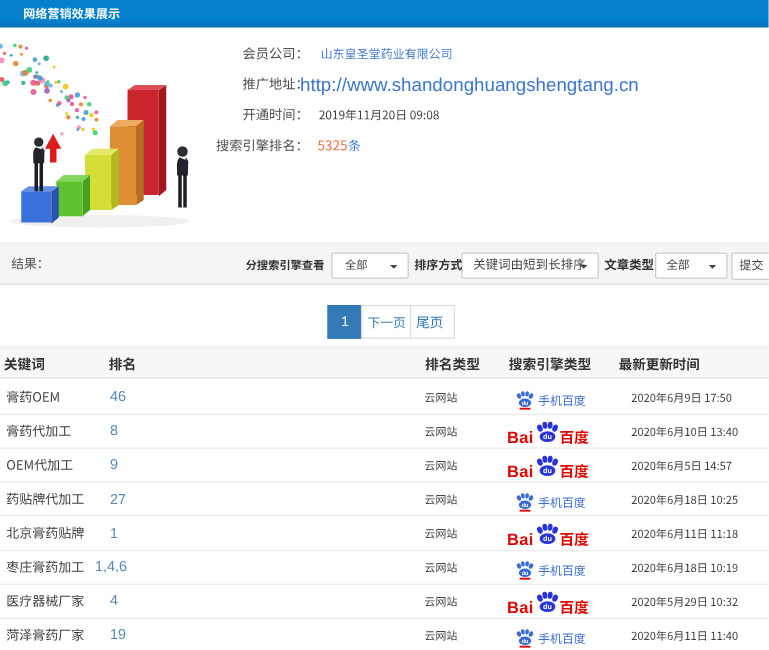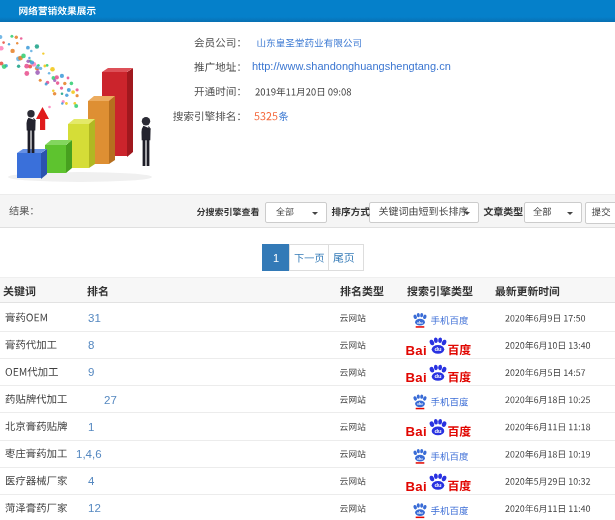--- a/index.html
+++ b/index.html
@@ -121,29 +121,29 @@
 <div class="abs pg" style="left:289px;top:244px;width:40px;height:27px"></div>
 <div class="abs pg" style="left:328px;top:244px;width:36px;height:27px"></div>
 <div class="abs thead"></div>
 <div class="abs rb" style="top:331px"></div>
 <div class="abs rb" style="top:358px"></div>
 <div class="abs rb" style="top:385px"></div>
 <div class="abs rb" style="top:412px"></div>
 <div class="abs rb" style="top:440px"></div>
 <div class="abs rb" style="top:467px"></div>
 <div class="abs rb" style="top:494px"></div>
-<div class="abs" style="left:252px;top:60px;font-size:11px;color:#3b76d1">http://www.shandonghuangshengtang.cn</div>
-<div class="abs num" style="left:88px;top:312px">31</div>
+<div class="abs" style="left:240px;top:60px;font-size:15px;color:#3b76d1">http://www.shandonghuangshengtang.cn</div>
+<div class="abs num" style="left:88px;top:312px">46</div>
 <div class="abs num" style="left:88px;top:339px">8</div>
 <div class="abs num" style="left:88px;top:366px">9</div>
-<div class="abs num" style="left:104px;top:394px">27</div>
+<div class="abs num" style="left:88px;top:394px">27</div>
 <div class="abs num" style="left:88px;top:421px">1</div>
 <div class="abs num" style="left:76px;top:448px">1,4,6</div>
 <div class="abs num" style="left:88px;top:475px">4</div>
-<div class="abs num" style="left:88px;top:502px">12</div>
+<div class="abs num" style="left:88px;top:502px">19</div>
 <svg width="615" height="520" viewBox="0 0 615 520" style="position:absolute;left:0;top:0" xmlns="http://www.w3.org/2000/svg">
     <path d="M21.6 11.1C21.3 12.0 20.9 12.7 20.4 13.3V9.7C20.8 10.1 21.2 10.6 21.6 11.1ZM19.2 6.7V15.3H20.4V13.6C20.7 13.8 21.0 14.0 21.1 14.1C21.6 13.6 22.0 12.9 22.3 12.1C22.5 12.4 22.7 12.6 22.9 12.9L23.6 12.1C23.4 11.7 23.1 11.3 22.7 10.9C22.9 10.1 23.1 9.2 23.2 8.3L22.2 8.2C22.1 8.8 22.0 9.4 21.9 9.9C21.6 9.6 21.3 9.2 21.0 8.9L20.4 9.5V7.8H26.3V13.8C26.3 14.0 26.2 14.1 26.0 14.1C25.8 14.1 25.1 14.1 24.5 14.1C24.7 14.4 24.9 14.9 24.9 15.2C25.9 15.3 26.5 15.2 26.9 15.0C27.3 14.8 27.5 14.5 27.5 13.9V6.7ZM23.1 9.6C23.5 10.0 23.9 10.5 24.3 11.0C23.9 12.1 23.5 13.0 22.8 13.6C23.0 13.7 23.5 14.1 23.7 14.2C24.2 13.6 24.6 12.9 25.0 12.1C25.2 12.5 25.4 12.8 25.5 13.1L26.3 12.4C26.1 11.9 25.8 11.4 25.4 10.9C25.6 10.1 25.8 9.2 25.9 8.3L24.8 8.2C24.8 8.8 24.7 9.3 24.6 9.8C24.3 9.5 24.0 9.2 23.8 8.9Z M28.5 13.8 28.8 14.9C29.7 14.5 30.9 14.1 32.0 13.7L31.8 12.7C30.6 13.1 29.3 13.5 28.5 13.8ZM33.6 6.0C33.2 7.0 32.5 8.0 31.8 8.6L31.2 8.2C31.0 8.5 30.9 8.8 30.7 9.1L29.9 9.2C30.4 8.4 31.0 7.5 31.3 6.7L30.2 6.1C29.9 7.3 29.2 8.4 29.0 8.7C28.8 9.0 28.6 9.2 28.4 9.3C28.5 9.6 28.7 10.2 28.8 10.4C28.9 10.3 29.2 10.2 30.0 10.2C29.7 10.6 29.4 10.9 29.2 11.1C28.9 11.4 28.7 11.6 28.5 11.7C28.6 12.0 28.8 12.5 28.8 12.8C29.1 12.6 29.5 12.5 31.8 11.9C31.8 11.7 31.8 11.3 31.8 11.0C31.9 11.3 32.0 11.6 32.1 11.8L32.5 11.7V15.2H33.6V14.7H35.8V15.2H36.9V11.6L37.2 11.7C37.3 11.4 37.5 10.9 37.6 10.6C36.9 10.5 36.2 10.2 35.6 9.9C36.3 9.2 36.9 8.4 37.3 7.4L36.6 7.0L36.4 7.0H34.3C34.4 6.8 34.5 6.6 34.6 6.3ZM30.5 11.2C31.0 10.5 31.6 9.8 32.0 9.1C32.2 9.3 32.3 9.5 32.4 9.7C32.6 9.5 32.8 9.2 33.1 9.0C33.3 9.3 33.5 9.6 33.8 9.8C33.2 10.2 32.4 10.5 31.7 10.7L31.8 10.9ZM33.6 13.7V12.5H35.8V13.7ZM32.9 11.5C33.5 11.3 34.1 10.9 34.7 10.6C35.2 10.9 35.9 11.3 36.5 11.5ZM35.7 8.1C35.4 8.5 35.1 8.9 34.7 9.2C34.3 8.9 34.0 8.5 33.7 8.1Z M41.3 10.6H44.2V11.1H41.3ZM40.2 9.8V11.9H45.3V9.8ZM38.7 8.5V10.5H39.7V9.4H45.8V10.5H46.9V8.5ZM39.4 12.3V15.3H40.5V15.0H45.0V15.3H46.2V12.3ZM40.5 14.1V13.3H45.0V14.1ZM44.0 6.2V6.8H41.5V6.2H40.4V6.8H38.4V7.9H40.4V8.3H41.5V7.9H44.0V8.3H45.1V7.9H47.1V6.8H45.1V6.2Z M51.7 6.9C52.1 7.5 52.4 8.2 52.5 8.7L53.5 8.2C53.4 7.7 53.0 7.0 52.6 6.5ZM55.9 6.4C55.7 7.0 55.4 7.7 55.1 8.2L56.0 8.6C56.3 8.2 56.7 7.5 57.0 6.8ZM48.1 10.9V11.9H49.3V13.4C49.3 13.9 49.1 14.1 48.9 14.3C49.0 14.5 49.3 15.0 49.3 15.2C49.5 15.0 49.9 14.9 51.6 14.0C51.5 13.7 51.4 13.3 51.4 13.0L50.4 13.4V11.9H51.6V10.9H50.4V9.9H51.4V8.9H48.8C49.0 8.7 49.1 8.5 49.3 8.3H51.6V7.2H49.9C50.0 7.0 50.1 6.7 50.2 6.5L49.2 6.2C48.9 7.0 48.4 7.9 47.8 8.4C48.0 8.6 48.2 9.2 48.3 9.5L48.6 9.2V9.9H49.3V10.9ZM52.9 11.6H55.6V12.4H52.9ZM52.9 10.7V10.0H55.6V10.7ZM53.8 6.1V8.9H51.9V15.3H52.9V13.4H55.6V14.0C55.6 14.1 55.6 14.2 55.4 14.2C55.3 14.2 54.8 14.2 54.4 14.2C54.5 14.4 54.7 14.9 54.7 15.2C55.4 15.2 55.9 15.2 56.2 15.0C56.6 14.8 56.6 14.5 56.6 14.0V8.9L55.6 8.9H54.8V6.1Z M59.2 6.5C59.4 6.8 59.6 7.2 59.7 7.5H57.7V8.5H61.1L60.4 8.9C60.7 9.3 61.0 9.8 61.2 10.2L60.3 10.1C60.2 10.4 60.1 10.8 60.0 11.1L59.3 10.4L58.6 11.0C59.0 10.3 59.5 9.6 59.8 8.9L58.8 8.6C58.5 9.3 58.0 10.2 57.5 10.7C57.7 10.9 58.1 11.3 58.3 11.5L58.5 11.1C58.9 11.4 59.2 11.8 59.5 12.2C59.0 13.0 58.4 13.7 57.5 14.2C57.8 14.4 58.2 14.9 58.3 15.1C59.1 14.6 59.7 13.9 60.2 13.1C60.6 13.5 60.9 14.0 61.1 14.3L62.0 13.6C61.8 13.1 61.3 12.6 60.8 12.0C61.0 11.5 61.2 11.0 61.3 10.5C61.4 10.6 61.5 10.8 61.5 10.9L62.0 10.6C62.2 10.9 62.5 11.3 62.6 11.5C62.8 11.4 62.9 11.2 63.0 10.9C63.2 11.6 63.5 12.1 63.7 12.7C63.2 13.4 62.5 14.0 61.5 14.5C61.7 14.7 62.1 15.1 62.3 15.3C63.1 14.9 63.8 14.4 64.4 13.7C64.8 14.3 65.3 14.9 66.0 15.3C66.2 15.0 66.5 14.6 66.8 14.4C66.1 14.0 65.5 13.4 65.0 12.7C65.6 11.7 65.9 10.4 66.1 8.9H66.6V7.9H64.2C64.3 7.4 64.4 6.8 64.5 6.3L63.4 6.1C63.2 7.6 62.9 9.0 62.3 10.0C62.0 9.6 61.7 9.0 61.3 8.5H62.4V7.5H60.1L60.8 7.3C60.7 6.9 60.4 6.5 60.2 6.1ZM63.9 8.9H65.0C64.9 9.9 64.7 10.8 64.4 11.5C64.1 10.9 63.9 10.2 63.7 9.6Z M68.5 6.6V10.7H71.3V11.3H67.5V12.3H70.4C69.6 13.1 68.4 13.7 67.2 14.0C67.5 14.3 67.8 14.7 68.0 15.0C69.2 14.6 70.4 13.8 71.3 12.9V15.3H72.5V12.9C73.4 13.8 74.6 14.5 75.7 15.0C75.9 14.7 76.2 14.2 76.5 14.0C75.4 13.6 74.2 13.0 73.3 12.3H76.2V11.3H72.5V10.7H75.3V6.6ZM69.7 9.1H71.3V9.7H69.7ZM72.5 9.1H74.0V9.7H72.5ZM69.7 7.6H71.3V8.2H69.7ZM72.5 7.6H74.0V8.2H72.5Z M79.9 15.3V15.3C80.1 15.2 80.4 15.1 82.5 14.6C82.5 14.4 82.6 14.0 82.6 13.7L81.0 14.0V12.5H82.0C82.7 13.9 83.7 14.8 85.4 15.3C85.6 15.0 85.9 14.5 86.1 14.3C85.4 14.2 84.9 14.0 84.4 13.7C84.8 13.5 85.3 13.2 85.6 12.9L85.0 12.5H86.0V11.5H84.2V10.8H85.6V9.9H84.2V9.2H85.5V6.6H78.0V9.5C78.0 11.0 77.9 13.2 76.9 14.7C77.2 14.8 77.7 15.1 78.0 15.3C79.0 13.7 79.1 11.2 79.1 9.5V9.2H80.6V9.9H79.3V10.8H80.6V11.5H79.1V12.5H79.9V13.5C79.9 14.0 79.6 14.3 79.4 14.4C79.6 14.6 79.8 15.1 79.9 15.3ZM81.6 10.8H83.1V11.5H81.6ZM81.6 9.9V9.2H83.1V9.9ZM83.1 12.5H84.6C84.3 12.7 84.0 12.9 83.6 13.1C83.4 12.9 83.3 12.7 83.1 12.5ZM79.1 7.6H84.3V8.2H79.1Z M88.3 11.0C88.0 12.0 87.3 13.0 86.6 13.7C86.9 13.8 87.4 14.2 87.7 14.4C88.4 13.6 89.1 12.5 89.5 11.3ZM92.9 11.4C93.5 12.4 94.2 13.6 94.4 14.4L95.6 13.9C95.4 13.0 94.6 11.8 94.0 11.0ZM87.8 6.8V7.9H94.7V6.8ZM86.9 9.1V10.3H90.6V13.9C90.6 14.0 90.6 14.1 90.4 14.1C90.2 14.1 89.5 14.1 89.0 14.0C89.1 14.4 89.3 14.9 89.4 15.3C90.2 15.3 90.9 15.3 91.3 15.1C91.8 14.9 91.9 14.6 91.9 13.9V10.3H95.6V9.1Z" fill="#ffffff"></path>
     <path d="M195.7 47.2C196.1 47.1 196.7 47.0 202.3 46.5C202.5 46.9 202.7 47.2 202.9 47.4L203.6 47.0C203.1 46.2 202.1 45.1 201.2 44.2L200.5 44.6C200.9 45.0 201.3 45.4 201.7 45.8L196.9 46.2C197.6 45.5 198.4 44.7 199.1 43.8H203.7V43.0H194.9V43.8H198.0C197.3 44.7 196.5 45.6 196.2 45.8C195.9 46.1 195.6 46.3 195.4 46.4C195.5 46.6 195.6 47.0 195.7 47.2ZM199.3 37.7C198.4 39.1 196.5 40.5 194.4 41.3C194.6 41.5 194.9 41.8 195.0 42.0C195.6 41.7 196.2 41.4 196.8 41.1V41.7H201.9V41.0H196.9C197.8 40.4 198.7 39.7 199.3 39.0C200.0 39.6 200.9 40.4 201.9 41.0C202.4 41.3 203.0 41.7 203.6 41.9C203.8 41.7 204.0 41.4 204.2 41.2C202.5 40.6 200.8 39.5 199.8 38.4L200.1 38.0Z M207.4 38.9H212.4V40.1H207.4ZM206.6 38.2V40.8H213.3V38.2ZM209.4 43.1V44.1C209.4 44.9 209.1 46.1 205.3 46.8C205.5 47.0 205.7 47.3 205.8 47.5C209.8 46.6 210.3 45.2 210.3 44.1V43.1ZM210.2 45.9C211.5 46.4 213.2 47.0 214.1 47.5L214.5 46.8C213.6 46.4 211.9 45.7 210.6 45.3ZM206.2 41.7V45.6H207.1V42.5H212.8V45.6H213.7V41.7Z M218.6 38.0C218.0 39.6 216.9 41.1 215.7 42.1C216.0 42.2 216.3 42.5 216.5 42.6C217.6 41.6 218.8 40.0 219.5 38.2ZM222.2 37.9 221.5 38.2C222.3 39.8 223.6 41.6 224.8 42.6C224.9 42.4 225.2 42.1 225.4 42.0C224.3 41.1 223.0 39.4 222.2 37.9ZM216.9 46.7C217.3 46.6 217.9 46.6 223.5 46.2C223.8 46.6 224.0 47.0 224.2 47.4L225.0 46.9C224.4 46.0 223.4 44.5 222.4 43.4L221.7 43.7C222.1 44.2 222.6 44.8 223.0 45.4L218.0 45.7C219.1 44.5 220.1 42.9 221.0 41.3L220.1 40.9C219.3 42.7 218.0 44.5 217.6 45.0C217.2 45.5 216.9 45.8 216.6 45.9C216.7 46.1 216.9 46.6 216.9 46.7Z M226.8 40.3V41.0H233.2V40.3ZM226.7 38.4V39.1H234.4V46.3C234.4 46.5 234.3 46.5 234.2 46.5C233.9 46.5 233.2 46.5 232.5 46.5C232.6 46.7 232.7 47.1 232.7 47.4C233.7 47.4 234.4 47.4 234.7 47.2C235.1 47.1 235.2 46.8 235.2 46.3V38.4ZM228.3 42.8H231.7V44.8H228.3ZM227.5 42.1V46.3H228.3V45.5H232.5V42.1Z M239.0 41.4C239.5 41.4 239.9 41.1 239.9 40.7C239.9 40.2 239.5 39.9 239.0 39.9C238.6 39.9 238.2 40.2 238.2 40.7C238.2 41.1 238.6 41.4 239.0 41.4ZM239.0 46.6C239.5 46.6 239.9 46.3 239.9 45.8C239.9 45.4 239.5 45.1 239.0 45.1C238.6 45.1 238.2 45.4 238.2 45.8C238.2 46.3 238.6 46.6 239.0 46.6Z" fill="#4d4d4d"></path>
     <path d="M200.8 62.3C201.1 62.8 201.4 63.5 201.5 63.9H199.4C199.7 63.4 199.9 62.8 200.1 62.3L199.3 62.1C198.8 63.6 198.0 65.2 197.1 66.2C197.3 66.3 197.5 66.5 197.6 66.6L196.6 67.0V64.8H197.8V64.1H196.6V62.0H195.8V64.1H194.4V64.8H195.8V67.2L194.3 67.6L194.5 68.4L195.8 68.0V70.8C195.8 70.9 195.7 71.0 195.6 71.0C195.5 71.0 195.1 71.0 194.6 71.0C194.7 71.2 194.8 71.5 194.8 71.7C195.5 71.7 195.9 71.7 196.2 71.6C196.5 71.4 196.6 71.2 196.6 70.8V67.8L197.8 67.4L197.7 66.7L197.7 66.7C198.0 66.4 198.3 66.0 198.6 65.5V71.7H199.3V71.0H204.1V70.3H201.9V68.8H203.7V68.1H201.9V66.7H203.7V66.0H201.9V64.6H203.9V63.9H201.7L202.3 63.6C202.1 63.2 201.8 62.6 201.5 62.1ZM199.3 66.7H201.1V68.1H199.3ZM199.3 66.0V64.6H201.1V66.0ZM199.3 68.8H201.1V70.3H199.3Z M209.6 62.2C209.8 62.6 210.0 63.2 210.1 63.6H206.1V66.6C206.1 68.1 206.0 69.9 205.0 71.3C205.2 71.4 205.5 71.7 205.7 71.9C206.8 70.4 207.0 68.2 207.0 66.6V64.4H214.6V63.6H210.6L211.0 63.5C210.9 63.1 210.6 62.5 210.4 62.0Z M219.7 63.0V65.9L218.6 66.4L218.9 67.1L219.7 66.7V70.1C219.7 71.2 220.1 71.5 221.3 71.5C221.6 71.5 223.6 71.5 223.9 71.5C225.0 71.5 225.3 71.0 225.4 69.6C225.2 69.5 224.9 69.4 224.7 69.3C224.6 70.5 224.5 70.8 223.9 70.8C223.5 70.8 221.7 70.8 221.3 70.8C220.6 70.8 220.5 70.7 220.5 70.1V66.4L221.9 65.8V69.4H222.7V65.5L224.2 64.8C224.2 66.5 224.1 67.7 224.1 68.0C224.0 68.2 223.9 68.2 223.8 68.2C223.7 68.2 223.3 68.2 223.1 68.2C223.2 68.4 223.2 68.7 223.3 68.9C223.6 68.9 224.0 68.9 224.3 68.8C224.6 68.8 224.8 68.6 224.8 68.1C224.9 67.7 224.9 66.1 224.9 64.1L225.0 64.0L224.4 63.8L224.3 63.9L224.1 64.1L222.7 64.6V62.0H221.9V65.0L220.5 65.6V63.0ZM215.5 69.3 215.9 70.1C216.8 69.6 218.0 69.1 219.1 68.6L219.0 67.9L217.8 68.4V65.3H219.0V64.6H217.8V62.1H217.0V64.6H215.6V65.3H217.0V68.7C216.5 68.9 216.0 69.1 215.5 69.3Z M230.4 64.3V70.6H229.1V71.4H236.0V70.6H233.5V66.4H235.8V65.7H233.5V62.1H232.7V70.6H231.2V64.3ZM226.2 69.2 226.5 70.0C227.5 69.6 228.8 69.0 230.0 68.5L229.8 67.8L228.5 68.3V65.3H229.9V64.6H228.5V62.1H227.7V64.6H226.3V65.3H227.7V68.6C227.1 68.8 226.6 69.0 226.2 69.2Z M239.0 65.7C239.5 65.7 239.9 65.4 239.9 65.0C239.9 64.5 239.5 64.2 239.0 64.2C238.6 64.2 238.2 64.5 238.2 65.0C238.2 65.4 238.6 65.7 239.0 65.7ZM239.0 70.9C239.5 70.9 239.9 70.6 239.9 70.1C239.9 69.7 239.5 69.4 239.0 69.4C238.6 69.4 238.2 69.7 238.2 70.1C238.2 70.6 238.6 70.9 239.0 70.9Z" fill="#4d4d4d"></path>
     <path d="M200.9 87.9V91.0H197.9V90.5V87.9ZM194.6 91.0V91.7H197.1C196.9 93.2 196.4 94.6 194.6 95.7C194.8 95.8 195.1 96.1 195.2 96.3C197.2 95.1 197.7 93.4 197.9 91.7H200.9V96.3H201.7V91.7H204.1V91.0H201.7V87.9H203.7V87.2H194.9V87.9H197.1V90.5L197.1 91.0Z M205.3 87.4C205.9 87.9 206.7 88.7 207.1 89.2L207.7 88.7C207.3 88.2 206.5 87.4 205.8 86.9ZM207.3 90.5H205.1V91.2H206.6V94.2C206.1 94.4 205.6 94.9 205.0 95.5L205.5 96.1C206.1 95.4 206.6 94.8 206.9 94.8C207.2 94.8 207.5 95.2 208.0 95.4C208.7 95.9 209.6 96.0 210.9 96.0C212.1 96.0 213.9 96.0 214.6 95.9C214.7 95.7 214.8 95.3 214.9 95.1C213.8 95.2 212.2 95.3 210.9 95.3C209.7 95.3 208.8 95.2 208.1 94.8C207.8 94.6 207.5 94.4 207.3 94.3ZM208.5 86.9V87.5H212.9C212.5 87.8 212.0 88.2 211.4 88.4C210.9 88.2 210.4 88.0 209.9 87.8L209.4 88.3C210.0 88.5 210.8 88.8 211.5 89.2H208.4V94.6H209.2V92.9H211.0V94.6H211.7V92.9H213.6V93.9C213.6 94.0 213.5 94.0 213.4 94.0C213.2 94.0 212.8 94.0 212.3 94.0C212.4 94.2 212.5 94.5 212.5 94.7C213.2 94.7 213.7 94.7 214.0 94.6C214.2 94.4 214.3 94.2 214.3 93.9V89.2H212.9C212.7 89.0 212.5 88.9 212.1 88.7C212.9 88.3 213.7 87.8 214.3 87.2L213.8 86.8L213.7 86.9ZM213.6 89.8V90.7H211.7V89.8ZM209.2 91.3H211.0V92.3H209.2ZM209.2 90.7V89.8H211.0V90.7ZM213.6 91.3V92.3H211.7V91.3Z M220.2 90.6C220.8 91.4 221.5 92.5 221.8 93.2L222.5 92.8C222.2 92.1 221.5 91.1 220.9 90.3ZM218.6 91.1V93.6H216.8V91.1ZM218.6 90.4H216.8V88.1H218.6ZM216.1 87.4V95.1H216.8V94.3H219.4V87.4ZM223.3 86.5V88.6H219.9V89.4H223.3V95.1C223.3 95.3 223.2 95.3 223.0 95.3C222.8 95.4 222.0 95.4 221.2 95.3C221.3 95.6 221.4 95.9 221.5 96.1C222.5 96.1 223.2 96.1 223.6 96.0C224.0 95.9 224.1 95.6 224.1 95.1V89.4H225.4V88.6H224.1V86.5Z M226.8 88.9V96.2H227.6V88.9ZM226.9 87.0C227.4 87.5 228.0 88.1 228.2 88.6L228.9 88.1C228.6 87.7 228.0 87.1 227.5 86.6ZM229.8 92.3H232.4V93.7H229.8ZM229.8 90.2H232.4V91.6H229.8ZM229.1 89.5V94.4H233.1V89.5ZM229.5 87.1V87.8H234.7V95.3C234.7 95.4 234.6 95.5 234.5 95.5C234.3 95.5 233.9 95.5 233.5 95.5C233.6 95.7 233.7 96.0 233.7 96.2C234.4 96.2 234.8 96.2 235.1 96.1C235.4 95.9 235.5 95.7 235.5 95.3V87.1Z M239.0 90.2C239.5 90.2 239.9 89.9 239.9 89.5C239.9 89.0 239.5 88.7 239.0 88.7C238.6 88.7 238.2 89.0 238.2 89.5C238.2 89.9 238.6 90.2 239.0 90.2ZM239.0 95.4C239.5 95.4 239.9 95.1 239.9 94.6C239.9 94.2 239.5 93.9 239.0 93.9C238.6 93.9 238.2 94.2 238.2 94.6C238.2 95.1 238.6 95.4 239.0 95.4Z" fill="#4d4d4d"></path>
     <path d="M174.6 111.3V113.4H173.3V114.2H174.6V116.4L173.2 116.9L173.4 117.7L174.6 117.2V120.1C174.6 120.2 174.5 120.2 174.4 120.2C174.3 120.2 173.9 120.2 173.5 120.2C173.6 120.5 173.7 120.8 173.7 121.0C174.3 121.0 174.7 121.0 175.0 120.8C175.2 120.7 175.3 120.5 175.3 120.1V117.0L176.5 116.5L176.4 115.8L175.3 116.2V114.2H176.4V113.4H175.3V111.3ZM176.8 117.1V117.8H177.3L177.2 117.8C177.7 118.5 178.3 119.2 179.0 119.6C178.1 120.0 177.1 120.3 176.0 120.4C176.2 120.6 176.3 120.9 176.4 121.1C177.6 120.9 178.7 120.6 179.7 120.1C180.5 120.5 181.5 120.8 182.5 121.0C182.6 120.8 182.8 120.5 183.0 120.4C182.1 120.2 181.2 120.0 180.4 119.6C181.3 119.1 182.0 118.3 182.5 117.3L182.0 117.1L181.8 117.1H180.0V116.1H182.5V112.2H180.5V112.8H181.8V113.8H180.5V114.4H181.8V115.4H180.0V111.3H179.3V115.4H177.6V114.4H178.8V113.8H177.6V112.8C178.2 112.7 178.8 112.5 179.2 112.2L178.7 111.7C178.3 111.9 177.6 112.2 177.0 112.4V116.1H179.3V117.1ZM181.4 117.8C181.0 118.4 180.4 118.9 179.7 119.3C179.0 118.9 178.4 118.4 178.0 117.8Z M190.1 119.1C191.0 119.6 192.1 120.3 192.7 120.8L193.3 120.3C192.7 119.9 191.6 119.2 190.7 118.7ZM186.5 118.8C185.9 119.3 184.9 119.9 184.0 120.3C184.2 120.4 184.5 120.7 184.7 120.8C185.5 120.4 186.5 119.7 187.2 119.0ZM185.5 116.8C185.6 116.7 185.9 116.7 187.9 116.6C187.0 117.0 186.3 117.3 185.9 117.4C185.3 117.7 184.8 117.8 184.5 117.9C184.6 118.1 184.7 118.4 184.7 118.6C185.0 118.5 185.4 118.4 188.5 118.2V120.1C188.5 120.2 188.4 120.3 188.3 120.3C188.1 120.3 187.5 120.3 186.9 120.3C187.0 120.5 187.1 120.8 187.2 121.0C187.9 121.0 188.5 121.0 188.8 120.9C189.2 120.8 189.3 120.5 189.3 120.1V118.2L191.8 118.0C192.1 118.3 192.4 118.6 192.6 118.9L193.2 118.4C192.7 117.9 191.8 117.0 191.0 116.4L190.4 116.7C190.7 117.0 191.0 117.2 191.3 117.5L186.7 117.7C188.2 117.2 189.7 116.5 191.1 115.6L190.5 115.1C190.1 115.4 189.6 115.7 189.0 116.0L186.7 116.1C187.4 115.8 188.1 115.3 188.8 114.8L188.5 114.6H192.5V115.9H193.3V113.9H189.1V112.9H193.2V112.2H189.1V111.3H188.3V112.2H184.2V112.9H188.3V113.9H184.1V115.9H184.9V114.6H188.0C187.2 115.2 186.3 115.7 186.0 115.8C185.7 116.0 185.4 116.1 185.2 116.1C185.3 116.3 185.4 116.7 185.5 116.8Z M202.3 111.4V121.0H203.1V111.4ZM195.5 114.2C195.4 115.2 195.1 116.5 194.9 117.3H199.0C198.8 119.1 198.6 119.9 198.4 120.1C198.3 120.2 198.1 120.2 197.9 120.2C197.7 120.2 196.9 120.2 196.2 120.1C196.4 120.4 196.5 120.7 196.5 120.9C197.2 121.0 197.9 121.0 198.2 121.0C198.6 120.9 198.8 120.9 199.1 120.6C199.4 120.3 199.6 119.3 199.8 116.9C199.8 116.8 199.8 116.6 199.8 116.6H195.9C196.0 116.1 196.1 115.5 196.2 114.9H199.8V111.7H195.1V112.5H199.0V114.2Z M206.1 112.7C205.9 113.2 205.6 113.8 205.0 114.3C205.2 114.4 205.4 114.6 205.5 114.7C205.6 114.6 205.8 114.4 205.9 114.3V115.9H206.5V115.6H208.3V114.1H206.1C206.2 113.9 206.3 113.8 206.3 113.6H209.1C209.0 114.9 208.9 115.4 208.8 115.6C208.7 115.6 208.7 115.7 208.5 115.7C208.4 115.7 208.1 115.6 207.7 115.6C207.8 115.8 207.9 116.0 207.9 116.2C208.2 116.2 208.6 116.2 208.8 116.2C209.1 116.2 209.2 116.1 209.4 115.9C209.6 115.7 209.7 115.1 209.8 113.4C209.8 113.3 209.8 113.2 209.8 113.2H206.6L206.7 112.8L206.7 112.8H207.0V112.4H208.2V112.8H208.9V112.4H210.1V111.8H208.9V111.3H208.2V111.8H207.0V111.3H206.4V111.8H205.1V112.4H206.4V112.8ZM211.2 111.3C210.9 112.3 210.4 113.2 209.8 113.8C209.9 113.9 210.2 114.1 210.3 114.3C210.5 114.1 210.7 113.8 210.9 113.5C211.1 113.9 211.4 114.3 211.7 114.7C211.1 115.0 210.5 115.3 209.7 115.5C209.8 115.6 210.0 115.9 210.1 116.1C210.9 115.8 211.6 115.5 212.2 115.1C212.8 115.6 213.5 116.0 214.3 116.2C214.4 116.0 214.6 115.7 214.8 115.6C214.0 115.4 213.3 115.1 212.8 114.7C213.3 114.2 213.7 113.7 214.0 112.9H214.6V112.3H211.6C211.7 112.0 211.8 111.7 211.9 111.4ZM213.2 112.9C213.0 113.5 212.7 113.9 212.2 114.3C211.8 113.9 211.5 113.4 211.3 112.9ZM206.5 114.5H207.7V115.1H206.5ZM212.8 116.2C211.3 116.4 208.4 116.6 206.2 116.6C206.2 116.7 206.3 117.0 206.3 117.1C207.3 117.1 208.4 117.1 209.5 117.1V117.7H205.9V118.3H209.5V118.9H205.2V119.6H209.5V120.2C209.5 120.3 209.5 120.4 209.3 120.4C209.2 120.4 208.6 120.4 208.0 120.4C208.2 120.6 208.3 120.9 208.3 121.0C209.1 121.0 209.6 121.0 209.9 120.9C210.2 120.8 210.3 120.6 210.3 120.2V119.6H214.6V118.9H210.3V118.3H214.0V117.7H210.3V117.0C211.4 116.9 212.4 116.8 213.2 116.7Z M217.1 111.3V113.4H215.8V114.2H217.1V116.5L215.6 116.9L215.8 117.7L217.1 117.3V120.1C217.1 120.2 217.1 120.2 216.9 120.2C216.8 120.2 216.4 120.2 216.0 120.2C216.1 120.4 216.2 120.8 216.2 121.0C216.9 121.0 217.3 120.9 217.5 120.8C217.8 120.7 217.9 120.5 217.9 120.1V117.1L219.2 116.7L219.1 116.0L217.9 116.3V114.2H219.0V113.4H217.9V111.3ZM219.2 117.5V118.2H221.0V121.0H221.8V111.4H221.0V113.1H219.5V113.8H221.0V115.3H219.5V116.0H221.0V117.5ZM222.8 111.4V121.0H223.5V118.3H225.4V117.5H223.5V116.0H225.2V115.3H223.5V113.8H225.3V113.1H223.5V111.4Z M228.6 114.6C229.1 115.0 229.8 115.5 230.2 115.9C229.0 116.6 227.6 117.0 226.3 117.3C226.4 117.5 226.6 117.8 226.7 118.0C227.3 117.9 227.9 117.7 228.5 117.5V121.0H229.3V120.5H234.0V121.0H234.8V116.6H230.6C232.3 115.7 233.9 114.3 234.7 112.6L234.2 112.3L234.1 112.4H230.3C230.6 112.1 230.8 111.8 231.0 111.4L230.1 111.3C229.5 112.3 228.3 113.5 226.5 114.3C226.7 114.4 227.0 114.7 227.1 114.9C228.1 114.4 228.9 113.7 229.6 113.1H233.6C232.9 114.0 232.0 114.8 231.0 115.5C230.5 115.0 229.8 114.5 229.2 114.1ZM234.0 119.8H229.3V117.3H234.0Z M239.0 115.0C239.5 115.0 239.9 114.7 239.9 114.3C239.9 113.8 239.5 113.5 239.0 113.5C238.6 113.5 238.2 113.8 238.2 114.3C238.2 114.7 238.6 115.0 239.0 115.0ZM239.0 120.2C239.5 120.2 239.9 119.9 239.9 119.4C239.9 119.0 239.5 118.7 239.0 118.7C238.6 118.7 238.2 119.0 238.2 119.4C238.2 119.9 238.6 120.2 239.0 120.2Z" fill="#4d4d4d"></path>
     <path d="M257.5 40.5V46.6H264.3V47.3H265.1V40.5H264.3V45.9H261.7V38.6H260.9V45.9H258.3V40.5Z M268.6 44.1C268.2 45.0 267.5 45.9 266.8 46.5C267.0 46.6 267.3 46.8 267.4 47.0C268.1 46.3 268.8 45.3 269.3 44.3ZM272.5 44.4C273.2 45.1 274.1 46.2 274.5 46.8L275.1 46.5C274.7 45.8 273.8 44.8 273.1 44.1ZM266.8 39.8V40.5H269.2C268.8 41.2 268.4 41.8 268.3 42.0C268.0 42.4 267.8 42.7 267.5 42.7C267.6 42.9 267.8 43.3 267.8 43.5C267.9 43.4 268.3 43.3 268.8 43.3H271.0V46.4C271.0 46.5 270.9 46.5 270.8 46.5C270.6 46.6 270.1 46.6 269.6 46.5C269.7 46.7 269.8 47.1 269.8 47.3C270.5 47.3 271.0 47.3 271.3 47.1C271.6 47.0 271.7 46.8 271.7 46.4V43.3H274.5V42.6H271.7V41.2H271.0V42.6H268.7C269.1 42.0 269.6 41.3 270.0 40.5H274.9V39.8H270.4C270.6 39.5 270.7 39.1 270.9 38.8L270.1 38.5C270.0 38.9 269.7 39.4 269.5 39.8Z M278.0 41.4H283.0V42.3H278.0ZM278.0 40.0H283.0V40.9H278.0ZM276.3 46.5V47.1H284.7V46.5H280.9V45.6H283.7V45.0H280.9V44.2H284.2V43.6H276.9V44.2H280.2V45.0H277.3V45.6H280.2V46.5ZM280.1 38.5C280.1 38.8 279.9 39.1 279.8 39.4H277.3V42.9H283.8V39.4H280.6C280.7 39.2 280.9 38.9 281.0 38.6Z M292.3 39.8C291.7 40.4 291.0 41.0 290.1 41.4C289.2 40.9 288.5 40.4 287.9 39.8ZM286.3 39.1V39.8H287.3L287.1 39.9C287.7 40.6 288.4 41.2 289.3 41.7C288.2 42.1 286.9 42.4 285.6 42.5C285.8 42.7 285.9 43.0 286.0 43.2C287.4 43.0 288.8 42.6 290.1 42.1C291.3 42.7 292.7 43.0 294.2 43.2C294.2 43.0 294.4 42.7 294.6 42.5C293.3 42.4 292.0 42.1 290.9 41.7C292.0 41.1 292.9 40.4 293.5 39.4L293.0 39.1L292.8 39.1ZM286.9 44.1V44.7H289.7V46.3H285.9V47.0H294.4V46.3H290.5V44.7H293.3V44.1H290.5V42.9H289.7V44.1Z M297.7 42.1H301.7V43.1H297.7ZM297.1 41.5V43.7H299.3V44.7H296.4V45.3H299.3V46.5H295.5V47.1H303.9V46.5H300.0V45.3H303.2V44.7H300.0V43.7H302.4V41.5ZM302.3 38.6C302.1 39.0 301.7 39.6 301.4 39.9L301.8 40.1H300.0V38.5H299.3V40.1H297.6L298.0 39.9C297.8 39.6 297.5 39.0 297.1 38.6L296.5 38.9C296.8 39.3 297.1 39.7 297.3 40.1H295.6V42.2H296.3V40.7H303.1V42.2H303.8V40.1H302.0C302.3 39.8 302.7 39.3 303.0 38.9Z M309.7 43.4C310.2 44.0 310.6 44.8 310.7 45.4L311.4 45.1C311.2 44.6 310.7 43.8 310.3 43.2ZM305.0 46.3 305.2 47.0C306.1 46.8 307.4 46.6 308.7 46.4L308.7 45.8C307.3 46.0 305.9 46.2 305.0 46.3ZM310.0 40.5C309.7 41.5 309.2 42.5 308.5 43.2C308.7 43.2 309.0 43.4 309.1 43.6C309.4 43.2 309.8 42.7 310.0 42.2H312.6C312.5 45.1 312.3 46.2 312.1 46.5C312.0 46.6 311.9 46.6 311.7 46.6C311.6 46.6 311.1 46.6 310.6 46.6C310.7 46.8 310.8 47.1 310.9 47.3C311.3 47.3 311.8 47.3 312.0 47.3C312.3 47.3 312.5 47.2 312.7 46.9C313.0 46.6 313.1 45.4 313.3 41.9C313.3 41.8 313.3 41.6 313.3 41.6H310.3C310.5 41.3 310.6 41.0 310.7 40.7ZM305.1 39.3V40.0H307.3V40.6H308.0V40.0H310.6V40.6H311.3V40.0H313.5V39.3H311.3V38.5H310.6V39.3H308.0V38.5H307.3V39.3ZM305.3 45.4C305.6 45.3 305.9 45.2 308.5 44.9C308.5 44.7 308.5 44.4 308.6 44.3L306.4 44.5C307.1 43.8 307.9 43.0 308.6 42.1L308.0 41.8C307.8 42.1 307.6 42.4 307.3 42.7L306.1 42.7C306.6 42.2 307.0 41.5 307.4 40.8L306.8 40.6C306.4 41.4 305.7 42.2 305.6 42.5C305.4 42.7 305.2 42.8 305.0 42.9C305.1 43.0 305.2 43.4 305.3 43.5C305.4 43.4 305.6 43.4 306.8 43.3C306.4 43.7 306.0 44.1 305.9 44.2C305.6 44.5 305.3 44.7 305.1 44.8C305.2 44.9 305.3 45.3 305.3 45.4Z M322.3 40.8C321.9 41.8 321.2 43.2 320.7 44.1L321.3 44.4C321.8 43.5 322.5 42.2 323.0 41.1ZM314.9 40.9C315.4 42.0 316.0 43.5 316.2 44.3L316.9 44.1C316.7 43.2 316.1 41.8 315.6 40.7ZM319.7 38.7V46.2H318.1V38.7H317.4V46.2H314.7V46.9H323.2V46.2H320.4V38.7Z M327.5 38.5C327.3 38.9 327.2 39.4 327.0 39.8H324.3V40.5H326.7C326.1 41.7 325.2 42.9 324.1 43.7C324.2 43.8 324.4 44.1 324.5 44.2C325.1 43.8 325.7 43.3 326.1 42.7V47.4H326.9V45.5H330.9V46.5C330.9 46.6 330.8 46.7 330.7 46.7C330.5 46.7 329.9 46.7 329.3 46.6C329.4 46.8 329.5 47.1 329.5 47.3C330.3 47.3 330.9 47.3 331.2 47.2C331.5 47.1 331.6 46.9 331.6 46.5V41.6H326.9C327.1 41.2 327.3 40.8 327.5 40.5H332.7V39.8H327.8C327.9 39.4 328.1 39.1 328.2 38.7ZM326.9 43.8H330.9V44.8H326.9ZM326.9 43.2V42.2H330.9V43.2Z M334.2 38.9V47.3H334.8V39.6H336.2C336.0 40.2 335.7 41.1 335.5 41.8C336.2 42.5 336.3 43.2 336.3 43.7C336.3 44.0 336.3 44.3 336.1 44.4C336.0 44.4 335.9 44.5 335.8 44.5C335.7 44.5 335.5 44.5 335.3 44.5C335.4 44.6 335.4 44.9 335.4 45.1C335.7 45.1 335.9 45.1 336.1 45.1C336.3 45.1 336.5 45.0 336.6 44.9C336.9 44.7 337.0 44.3 337.0 43.8C337.0 43.2 336.8 42.5 336.1 41.7C336.4 40.9 336.8 40.0 337.1 39.2L336.6 38.9L336.5 38.9ZM341.1 41.4V42.5H338.3V41.4ZM341.1 40.8H338.3V39.6H341.1ZM337.5 47.4C337.7 47.2 338.0 47.1 340.0 46.6C340.0 46.4 339.9 46.1 340.0 45.9L338.3 46.4V43.2H339.2C339.7 45.1 340.6 46.6 342.1 47.3C342.2 47.1 342.4 46.8 342.6 46.7C341.8 46.4 341.2 45.8 340.7 45.1C341.2 44.8 341.9 44.4 342.4 44.0L341.9 43.5C341.5 43.8 340.9 44.3 340.4 44.6C340.1 44.2 340.0 43.7 339.8 43.2H341.8V39.0H337.5V46.1C337.5 46.5 337.3 46.7 337.2 46.8C337.3 46.9 337.5 47.2 337.5 47.4Z M346.0 38.8C345.4 40.3 344.5 41.6 343.4 42.5C343.6 42.6 343.9 42.9 344.1 43.0C345.1 42.1 346.1 40.6 346.8 39.0ZM349.3 38.7 348.6 39.0C349.3 40.5 350.5 42.1 351.5 43.0C351.7 42.8 352.0 42.5 352.2 42.4C351.2 41.6 349.9 40.1 349.3 38.7ZM344.4 46.7C344.8 46.6 345.3 46.6 350.4 46.2C350.7 46.6 350.9 47.0 351.0 47.3L351.8 46.9C351.3 46.0 350.3 44.7 349.4 43.7L348.8 44.0C349.1 44.4 349.6 45.0 349.9 45.6L345.5 45.8C346.4 44.7 347.4 43.3 348.2 41.8L347.4 41.5C346.6 43.1 345.4 44.7 345.0 45.2C344.7 45.6 344.4 45.9 344.2 46.0C344.3 46.2 344.4 46.6 344.4 46.7Z M353.4 40.9V41.5H359.2V40.9ZM353.3 39.2V39.8H360.3V46.3C360.3 46.5 360.2 46.5 360.1 46.5C359.9 46.5 359.2 46.5 358.5 46.5C358.6 46.7 358.8 47.1 358.8 47.3C359.7 47.3 360.2 47.3 360.6 47.2C360.9 47.0 361.0 46.8 361.0 46.3V39.2ZM354.7 43.2H357.8V45.0H354.7ZM354.0 42.5V46.3H354.7V45.6H358.5V42.5Z" fill="#3e7bd3"></path>
     <path d="M255.4 95.4H259.8V94.6H257.9C257.5 94.6 257.1 94.7 256.7 94.7C258.4 93.2 259.5 91.8 259.5 90.4C259.5 89.1 258.7 88.3 257.4 88.3C256.5 88.3 255.9 88.7 255.4 89.3L255.9 89.8C256.3 89.4 256.8 89.0 257.3 89.0C258.2 89.0 258.6 89.6 258.6 90.4C258.6 91.6 257.6 93.0 255.4 94.9Z M262.9 95.5C264.2 95.5 265.1 94.3 265.1 91.9C265.1 89.5 264.2 88.3 262.9 88.3C261.6 88.3 260.7 89.5 260.7 91.9C260.7 94.3 261.6 95.5 262.9 95.5ZM262.9 94.8C262.1 94.8 261.6 93.9 261.6 91.9C261.6 89.9 262.1 89.0 262.9 89.0C263.7 89.0 264.2 89.9 264.2 91.9C264.2 93.9 263.7 94.8 262.9 94.8Z M266.4 95.4H270.2V94.7H268.8V88.4H268.1C267.8 88.7 267.3 88.8 266.7 88.9V89.5H267.9V94.7H266.4Z M273.0 95.5C274.4 95.5 275.6 94.4 275.6 91.6C275.6 89.4 274.6 88.3 273.2 88.3C272.1 88.3 271.2 89.2 271.2 90.6C271.2 92.0 272.0 92.8 273.2 92.8C273.7 92.8 274.3 92.4 274.8 91.9C274.7 94.1 273.9 94.8 273.0 94.8C272.6 94.8 272.1 94.6 271.8 94.3L271.4 94.8C271.8 95.2 272.3 95.5 273.0 95.5ZM274.8 91.2C274.3 91.8 273.8 92.1 273.3 92.1C272.5 92.1 272.1 91.5 272.1 90.6C272.1 89.6 272.6 89.0 273.2 89.0C274.1 89.0 274.7 89.7 274.8 91.2Z M276.5 93.3V94.0H281.0V96.2H281.7V94.0H285.2V93.3H281.7V91.4H284.5V90.7H281.7V89.3H284.7V88.6H279.0C279.2 88.2 279.3 87.9 279.4 87.6L278.7 87.4C278.3 88.7 277.5 89.9 276.6 90.7C276.7 90.8 277.0 91.0 277.2 91.1C277.7 90.7 278.2 90.0 278.6 89.3H281.0V90.7H278.1V93.3ZM278.8 93.3V91.4H281.0V93.3Z M286.4 95.4H290.2V94.7H288.8V88.4H288.2C287.8 88.7 287.4 88.8 286.7 88.9V89.5H288.0V94.7H286.4Z M291.7 95.4H295.5V94.7H294.1V88.4H293.5C293.1 88.7 292.6 88.8 292.0 88.9V89.5H293.3V94.7H291.7Z M298.1 87.9V90.8C298.1 92.4 297.9 94.3 296.4 95.7C296.6 95.8 296.8 96.0 297.0 96.2C297.9 95.4 298.4 94.3 298.6 93.2H303.2V95.1C303.2 95.3 303.1 95.4 302.9 95.4C302.7 95.4 301.9 95.4 301.1 95.4C301.2 95.6 301.4 95.9 301.4 96.1C302.4 96.1 303.1 96.1 303.4 96.0C303.8 95.9 303.9 95.6 303.9 95.1V87.9ZM298.8 88.6H303.2V90.2H298.8ZM298.8 90.9H303.2V92.5H298.7C298.8 91.9 298.8 91.4 298.8 90.9Z M306.1 95.4H310.4V94.6H308.5C308.2 94.6 307.7 94.7 307.4 94.7C309.0 93.2 310.1 91.8 310.1 90.4C310.1 89.1 309.3 88.3 308.1 88.3C307.2 88.3 306.6 88.7 306.0 89.3L306.5 89.8C306.9 89.4 307.4 89.0 308.0 89.0C308.8 89.0 309.2 89.6 309.2 90.4C309.2 91.6 308.2 93.0 306.1 94.9Z M313.5 95.5C314.9 95.5 315.7 94.3 315.7 91.9C315.7 89.5 314.9 88.3 313.5 88.3C312.2 88.3 311.4 89.5 311.4 91.9C311.4 94.3 312.2 95.5 313.5 95.5ZM313.5 94.8C312.8 94.8 312.2 93.9 312.2 91.9C312.2 89.9 312.8 89.0 313.5 89.0C314.3 89.0 314.9 89.9 314.9 91.9C314.9 93.9 314.3 94.8 313.5 94.8Z M318.6 92.1H323.3V94.7H318.6ZM318.6 91.4V88.8H323.3V91.4ZM317.9 88.1V96.1H318.6V95.4H323.3V96.0H324.1V88.1Z M330.4 95.5C331.8 95.5 332.6 94.3 332.6 91.9C332.6 89.5 331.8 88.3 330.4 88.3C329.1 88.3 328.3 89.5 328.3 91.9C328.3 94.3 329.1 95.5 330.4 95.5ZM330.4 94.8C329.7 94.8 329.1 93.9 329.1 91.9C329.1 89.9 329.7 89.0 330.4 89.0C331.2 89.0 331.8 89.9 331.8 91.9C331.8 93.9 331.2 94.8 330.4 94.8Z M335.3 95.5C336.6 95.5 337.8 94.4 337.8 91.6C337.8 89.4 336.8 88.3 335.5 88.3C334.4 88.3 333.5 89.2 333.5 90.6C333.5 92.0 334.3 92.8 335.4 92.8C336.0 92.8 336.6 92.4 337.0 91.9C337.0 94.1 336.2 94.8 335.3 94.8C334.8 94.8 334.4 94.6 334.1 94.3L333.6 94.8C334.0 95.2 334.6 95.5 335.3 95.5ZM337.0 91.2C336.5 91.8 336.0 92.1 335.6 92.1C334.7 92.1 334.3 91.5 334.3 90.6C334.3 89.6 334.8 89.0 335.5 89.0C336.4 89.0 336.9 89.7 337.0 91.2Z M339.7 91.7C340.0 91.7 340.3 91.4 340.3 91.0C340.3 90.6 340.0 90.4 339.7 90.4C339.3 90.4 339.0 90.6 339.0 91.0C339.0 91.4 339.3 91.7 339.7 91.7ZM339.7 95.5C340.0 95.5 340.3 95.3 340.3 94.9C340.3 94.5 340.0 94.2 339.7 94.2C339.3 94.2 339.0 94.5 339.0 94.9C339.0 95.3 339.3 95.5 339.7 95.5Z M343.6 95.5C345.0 95.5 345.8 94.3 345.8 91.9C345.8 89.5 345.0 88.3 343.6 88.3C342.3 88.3 341.5 89.5 341.5 91.9C341.5 94.3 342.3 95.5 343.6 95.5ZM343.6 94.8C342.8 94.8 342.3 93.9 342.3 91.9C342.3 89.9 342.8 89.0 343.6 89.0C344.4 89.0 345.0 89.9 345.0 91.9C345.0 93.9 344.4 94.8 343.6 94.8Z M348.9 95.5C350.2 95.5 351.1 94.7 351.1 93.7C351.1 92.8 350.5 92.2 349.9 91.9V91.8C350.3 91.5 350.9 90.9 350.9 90.2C350.9 89.1 350.1 88.3 348.9 88.3C347.9 88.3 347.0 89.0 347.0 90.1C347.0 90.8 347.5 91.4 348.0 91.7V91.7C347.3 92.1 346.7 92.7 346.7 93.7C346.7 94.7 347.6 95.5 348.9 95.5ZM349.4 91.6C348.6 91.3 347.8 90.9 347.8 90.1C347.8 89.4 348.3 89.0 348.9 89.0C349.7 89.0 350.1 89.5 350.1 90.2C350.1 90.7 349.9 91.2 349.4 91.6ZM348.9 94.9C348.1 94.9 347.5 94.3 347.5 93.6C347.5 92.9 347.9 92.4 348.4 92.0C349.4 92.4 350.3 92.8 350.3 93.7C350.3 94.4 349.7 94.9 348.9 94.9Z" fill="#3f3f3f"></path>
     <path d="M256.8 120.3C258.2 120.3 259.4 119.4 259.4 117.6C259.4 115.9 258.3 115.1 257.0 115.1C256.6 115.1 256.2 115.2 255.8 115.4L256.1 113.1H259.0V112.3H255.2L254.9 116.0L255.5 116.3C255.9 116.0 256.2 115.8 256.8 115.8C257.8 115.8 258.4 116.5 258.4 117.7C258.4 118.8 257.7 119.5 256.7 119.5C255.8 119.5 255.2 119.1 254.8 118.6L254.3 119.3C254.8 119.8 255.6 120.3 256.8 120.3Z M262.8 120.3C264.2 120.3 265.4 119.5 265.4 118.1C265.4 117.0 264.6 116.3 263.7 116.1V116.0C264.6 115.7 265.1 115.1 265.1 114.1C265.1 112.9 264.1 112.1 262.8 112.1C261.9 112.1 261.2 112.5 260.6 113.1L261.1 113.7C261.6 113.3 262.1 112.9 262.8 112.9C263.6 112.9 264.1 113.4 264.1 114.2C264.1 115.0 263.6 115.7 261.9 115.7V116.5C263.8 116.5 264.4 117.1 264.4 118.1C264.4 119.0 263.7 119.5 262.8 119.5C261.9 119.5 261.3 119.1 260.8 118.6L260.3 119.2C260.8 119.8 261.6 120.3 262.8 120.3Z M266.5 120.2H271.4V119.3H269.2C268.9 119.3 268.4 119.4 268.0 119.4C269.8 117.7 271.1 116.1 271.1 114.5C271.1 113.1 270.2 112.1 268.8 112.1C267.7 112.1 267.1 112.6 266.4 113.3L267.0 113.9C267.4 113.3 268.0 112.9 268.6 112.9C269.6 112.9 270.1 113.6 270.1 114.5C270.1 115.9 268.9 117.4 266.5 119.6Z M274.8 120.3C276.1 120.3 277.4 119.4 277.4 117.6C277.4 115.9 276.3 115.1 275.0 115.1C274.5 115.1 274.2 115.2 273.8 115.4L274.0 113.1H277.0V112.3H273.2L272.9 116.0L273.4 116.3C273.9 116.0 274.2 115.8 274.8 115.8C275.8 115.8 276.4 116.5 276.4 117.7C276.4 118.8 275.7 119.5 274.7 119.5C273.8 119.5 273.2 119.1 272.8 118.6L272.3 119.3C272.8 119.8 273.6 120.3 274.8 120.3Z" fill="#f4683c"></path>
     <path d="M281.5 118.3C281.0 119.0 280.1 119.7 279.5 120.1C279.6 120.2 279.8 120.5 280.0 120.6C280.7 120.2 281.6 119.3 282.1 118.6ZM284.9 118.7C285.6 119.3 286.4 120.1 286.8 120.7L287.4 120.2C287.0 119.7 286.1 118.9 285.4 118.3ZM285.3 113.2C284.8 113.8 284.3 114.2 283.6 114.6C283.0 114.2 282.4 113.8 282.0 113.3L282.0 113.2ZM282.3 111.6C281.8 112.5 280.8 113.6 279.2 114.3C279.4 114.4 279.6 114.7 279.8 114.9C280.4 114.5 281.0 114.2 281.5 113.7C281.9 114.2 282.3 114.6 282.9 115.0C281.6 115.6 280.2 115.9 278.8 116.1C279.0 116.3 279.1 116.6 279.2 116.8C280.7 116.6 282.3 116.1 283.6 115.4C284.8 116.1 286.3 116.5 287.8 116.7C288.0 116.5 288.1 116.2 288.3 116.1C286.8 115.9 285.5 115.5 284.3 115.0C285.2 114.4 286.0 113.7 286.5 112.8L285.9 112.5L285.8 112.6H282.6C282.8 112.3 283.0 112.0 283.2 111.8ZM283.2 116.2V117.3H280.0V118.0H283.2V120.2C283.2 120.3 283.1 120.3 283.0 120.3C282.9 120.3 282.5 120.3 282.1 120.3C282.2 120.5 282.3 120.8 282.4 121.0C282.9 121.0 283.3 121.0 283.6 120.9C283.9 120.8 284.0 120.6 284.0 120.2V118.0H287.2V117.3H284.0V116.2Z" fill="#3e7bd3"></path>

